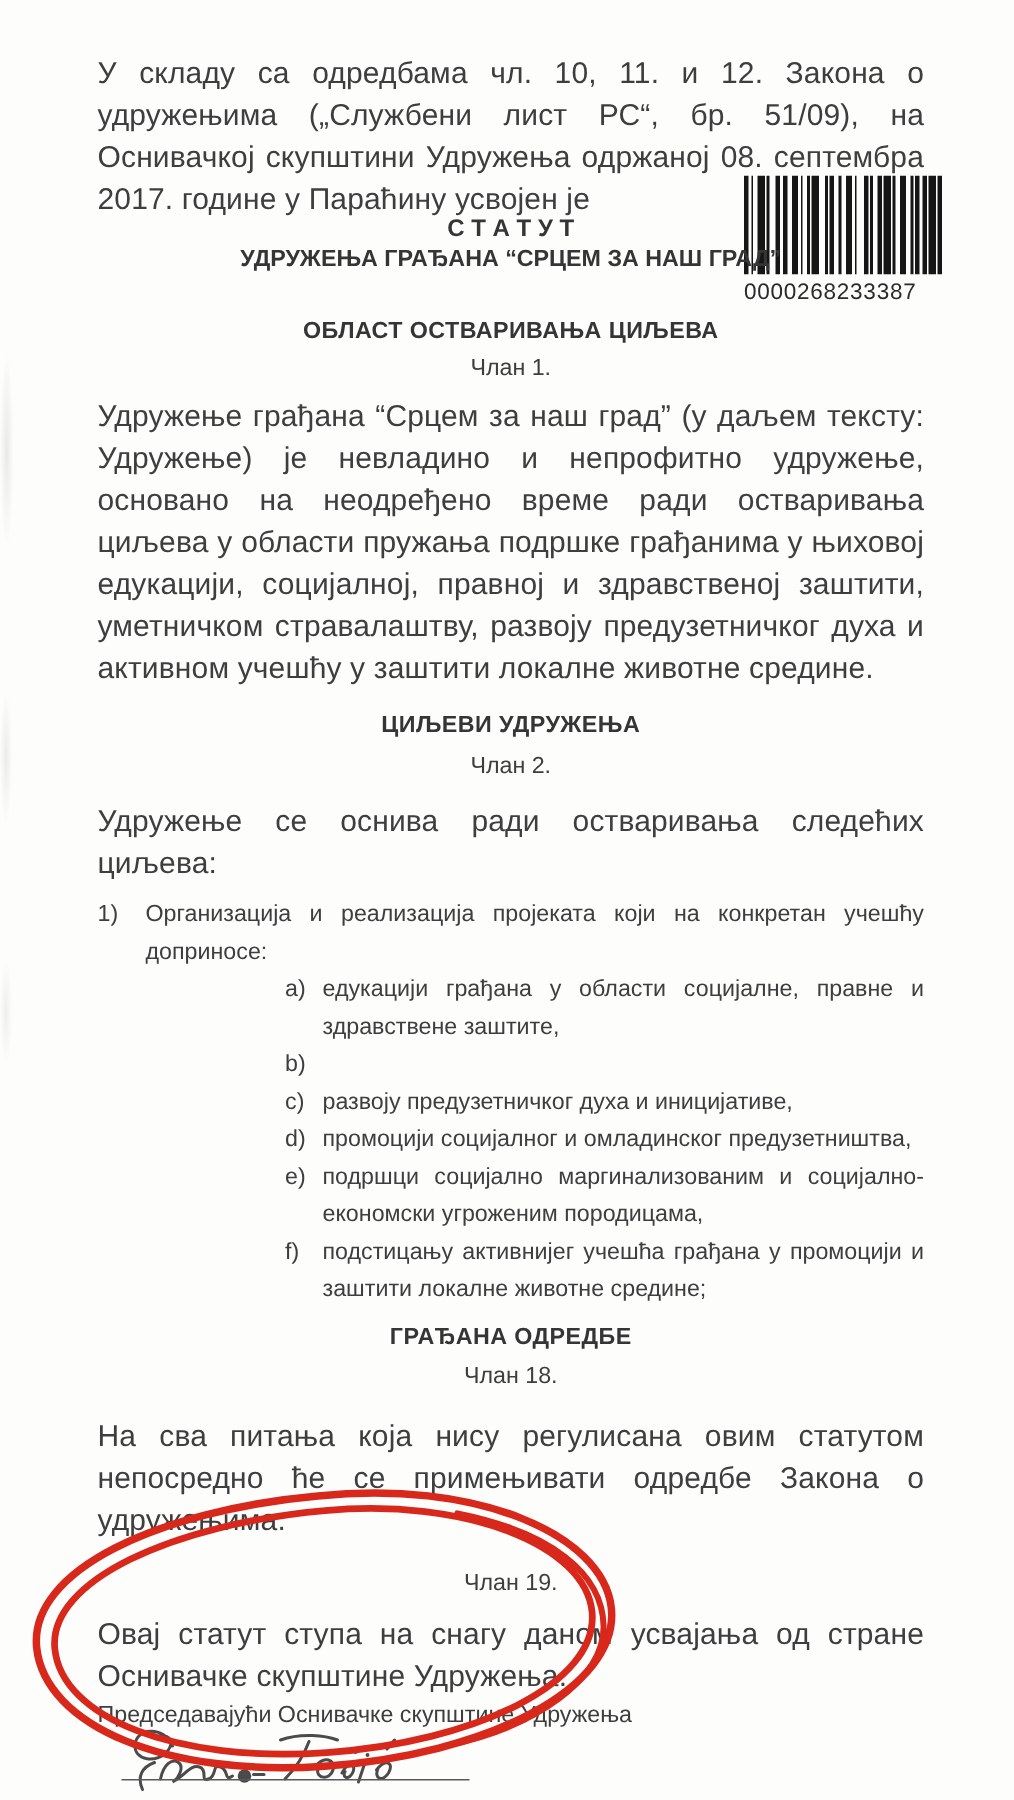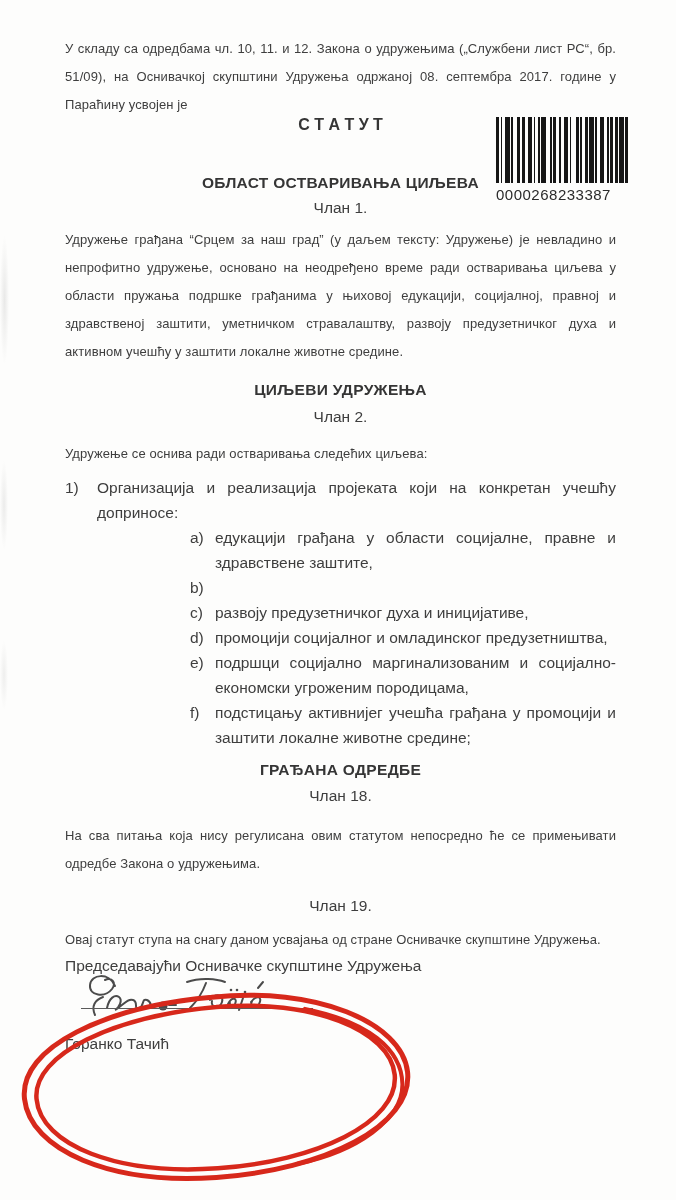--- a/index.html
+++ b/index.html
@@ -3,26 +3,26 @@
 <meta charset="utf-8">
 <style>
   html,body{margin:0;padding:0;background:#e9e9e9;}
   .page{
     position:relative;width:676px;height:1200px;margin:0 auto;
     background:#fdfdfc;overflow:hidden;
     font-family:"Liberation Sans","DejaVu Sans",sans-serif;
     color:#3e3e3e;
   }
   .content{position:absolute;left:65px;top:35px;width:551px;}
-  .body-p{font-size:13px;line-height:28px;text-align:justify;margin:0;letter-spacing:.1px;}
+  .body-p{font-size:20px;line-height:28px;text-align:justify;margin:0;letter-spacing:.1px;}
   .title-l1{margin:-4px 0 0 0;text-align:center;font-weight:bold;font-size:16px;line-height:20px;color:#353535;}
   .title-l2{margin:0;text-align:center;font-weight:bold;font-size:15.5px;line-height:20px;color:#353535;}
   .sec-h{margin:0;text-align:center;font-weight:bold;font-size:15.5px;line-height:20px;color:#353535;letter-spacing:.3px;}
   .clan{margin:0;text-align:center;font-size:15.5px;line-height:20px;}
-  .mt26{margin-top:38px}.mt5{margin-top:5px}.mt8{margin-top:8px}.mt14{margin-top:14px}
+  .mt26{margin-top:28px}.mt5{margin-top:5px}.mt8{margin-top:8px}.mt14{margin-top:14px}
   .mt7{margin-top:7px}.mt13{margin-top:13px}.mt10{margin-top:10px}.mt6{margin-top:6px}
   .mt16{margin-top:16px}.mt26b{margin-top:18px}.mt44{margin-top:44px}
   .goals{margin-top:7px;font-size:15.5px;line-height:25px;}
   .li{display:flex;}
   .li .marker{flex:0 0 32px;}
   .li .txt{flex:1;text-align:justify;}
   .sub .marker{flex:0 0 25px;}
   .sub{padding-left:125px;}
   .sig-label{margin:2px 0 0 0;font-size:15.5px;line-height:20px;}
   .sig-draw{position:relative;height:54px;margin-top:2px;}
@@ -105,20 +105,21 @@
         <i class="b" style="width: 3px;"></i>
         <i class="g" style="width: 1.5px;"></i>
       </div>
     <div class="barcode-num">0000268233387</div>
   </div>
 
   <div class="content">
     <p class="body-p">У складу са одредбама чл. 10, 11. и 12. Закона о удружењима („Службени лист РС“, бр. 51/09), на Оснивачкој скупштини Удружења одржаној 08. септембра 2017. године у Параћину усвојен је</p>
 
     <p class="title-l1">С Т А Т У Т</p>
+    <p class="title-l2">УДРУЖЕЊА ГРАЂАНА “СРЦЕМ ЗА НАШ ГРАД”</p>
 
     <p class="sec-h mt26">ОБЛАСТ ОСТВАРИВАЊА ЦИЉЕВА</p>
     <p class="clan mt5">Члан 1.</p>
     <p class="body-p mt8">Удружење грађана “Срцем за наш град” (у даљем тексту: Удружење) је невладино и непрофитно удружење, основано на неодређено време ради остваривања циљева у области пружања подршке грађанима у њиховој едукацији, социјалној, правној и здравственој заштити, уметничком стравалаштву, развоју предузетничког духа и активном учешћу у заштити локалне животне средине.</p>
 
     <p class="sec-h mt14">ЦИЉЕВИ УДРУЖЕЊА</p>
     <p class="clan mt7">Члан 2.</p>
     <p class="body-p mt13">Удружење се оснива ради остваривања следећих циљева:</p>
 
     <div class="goals">

